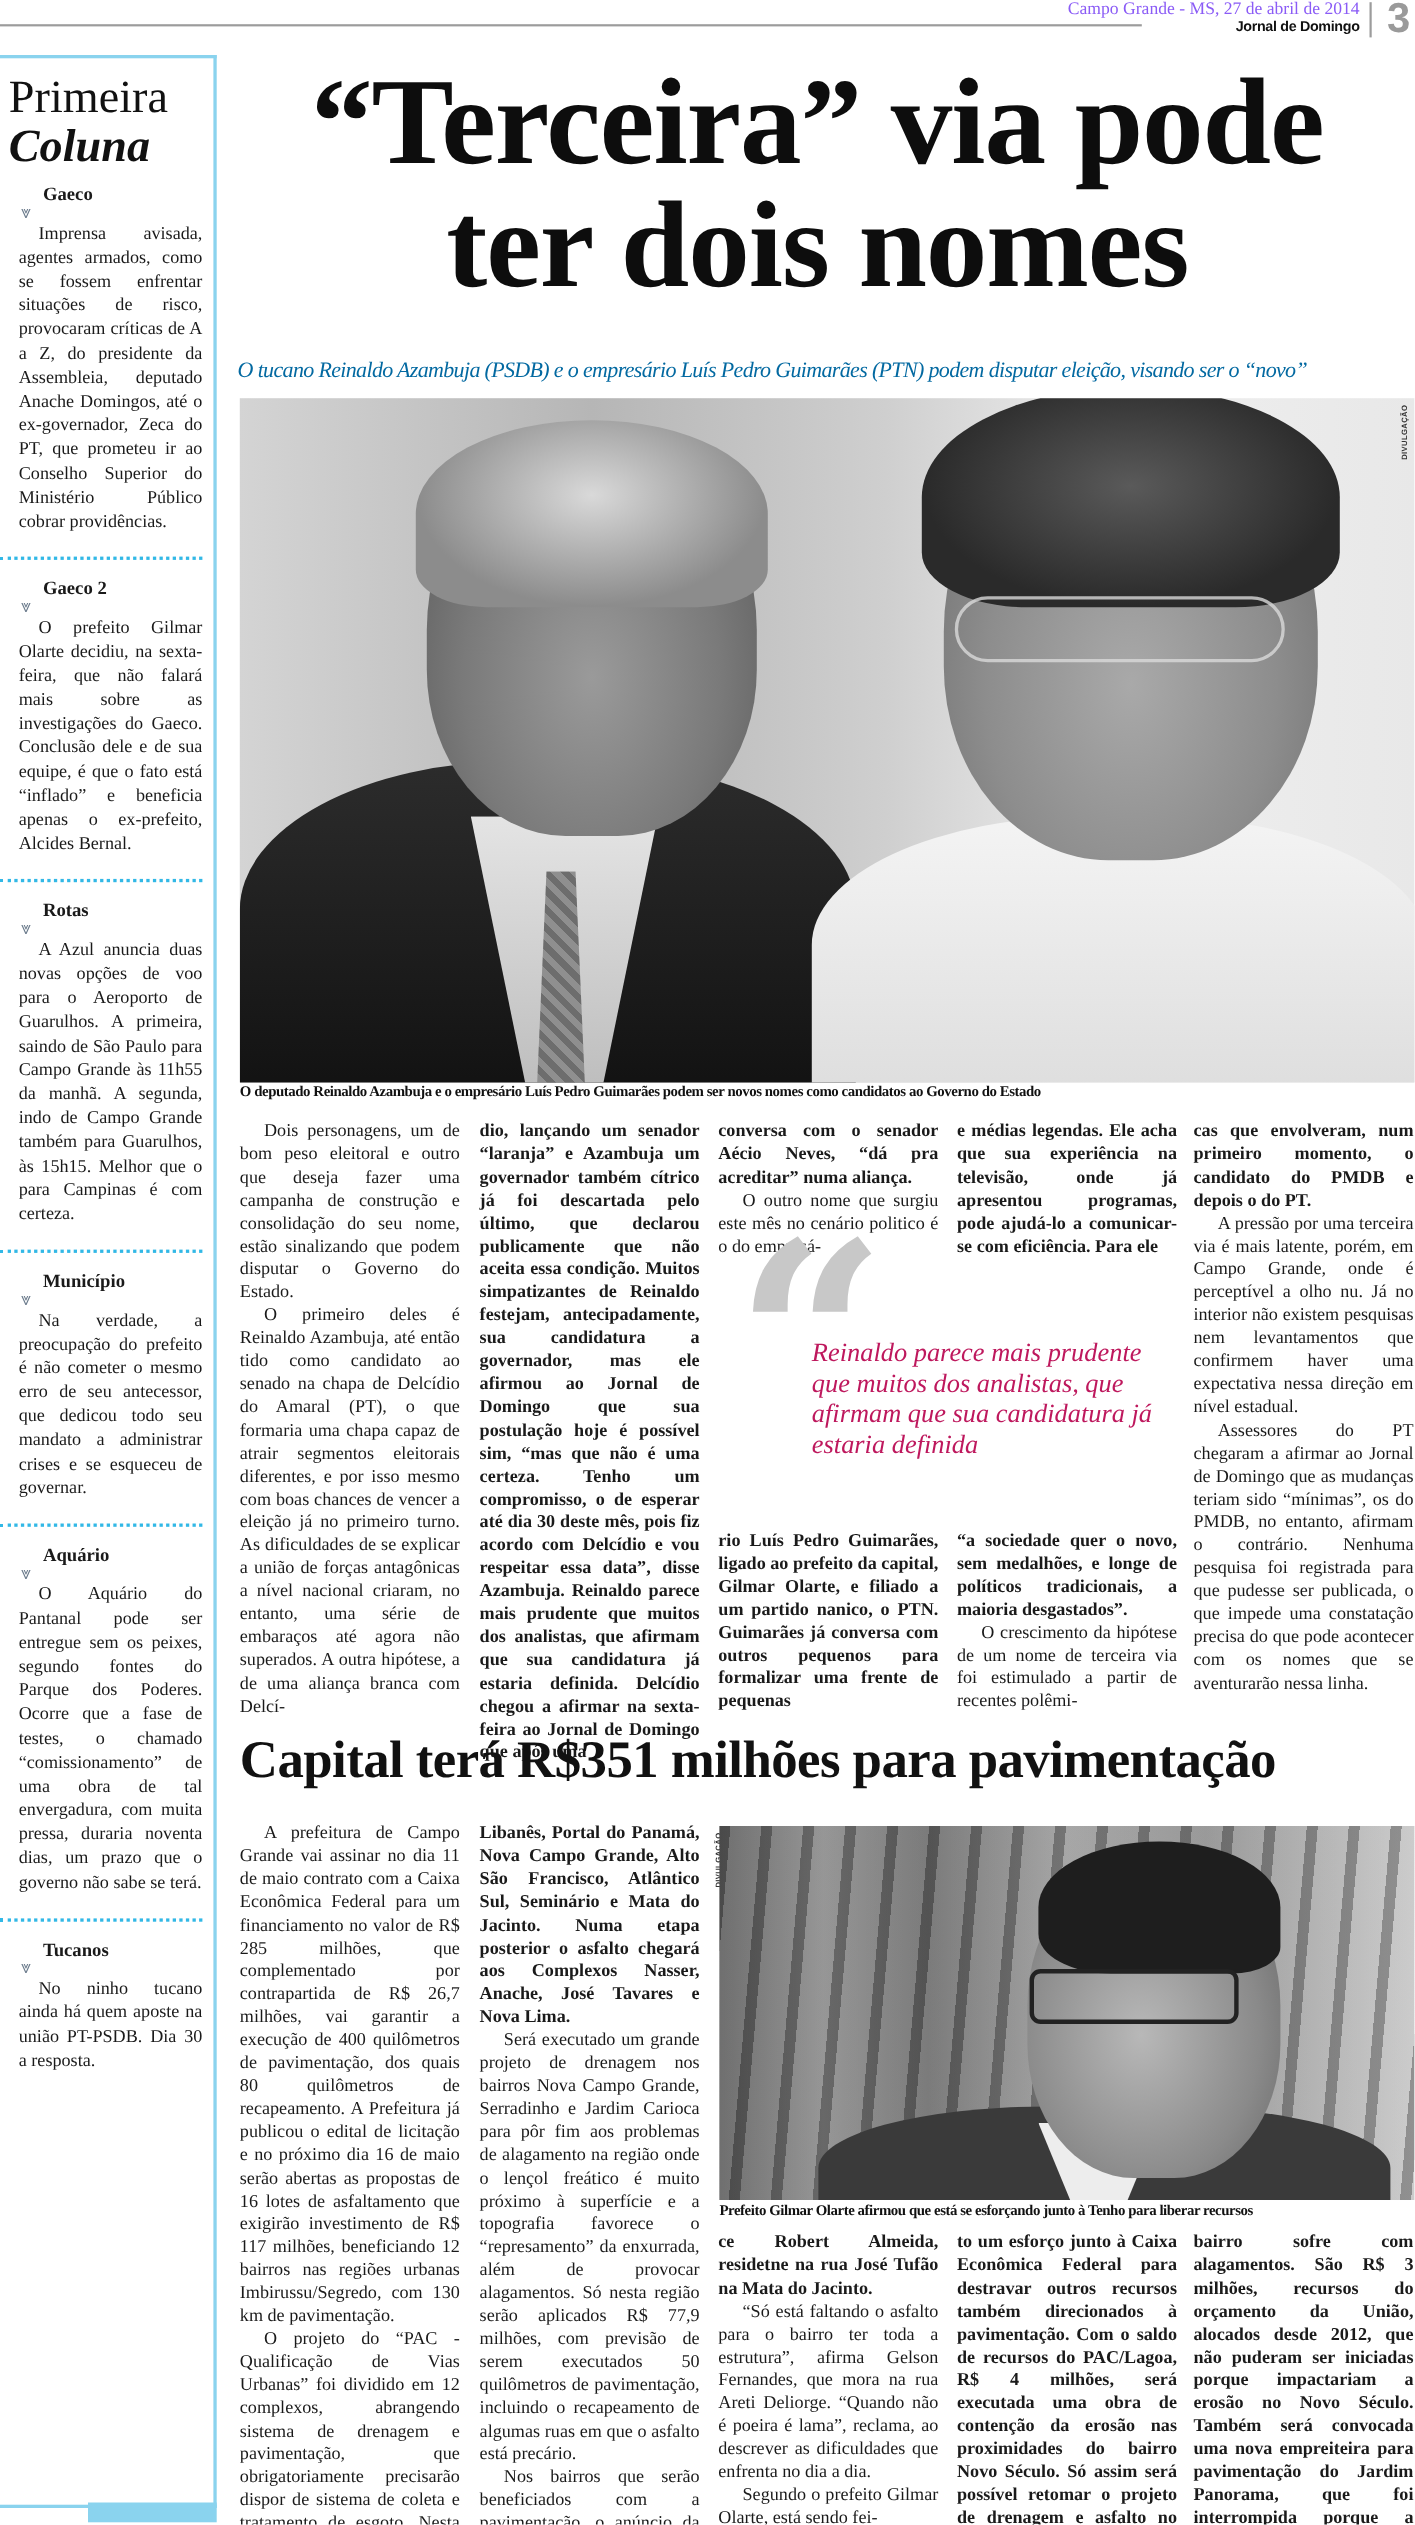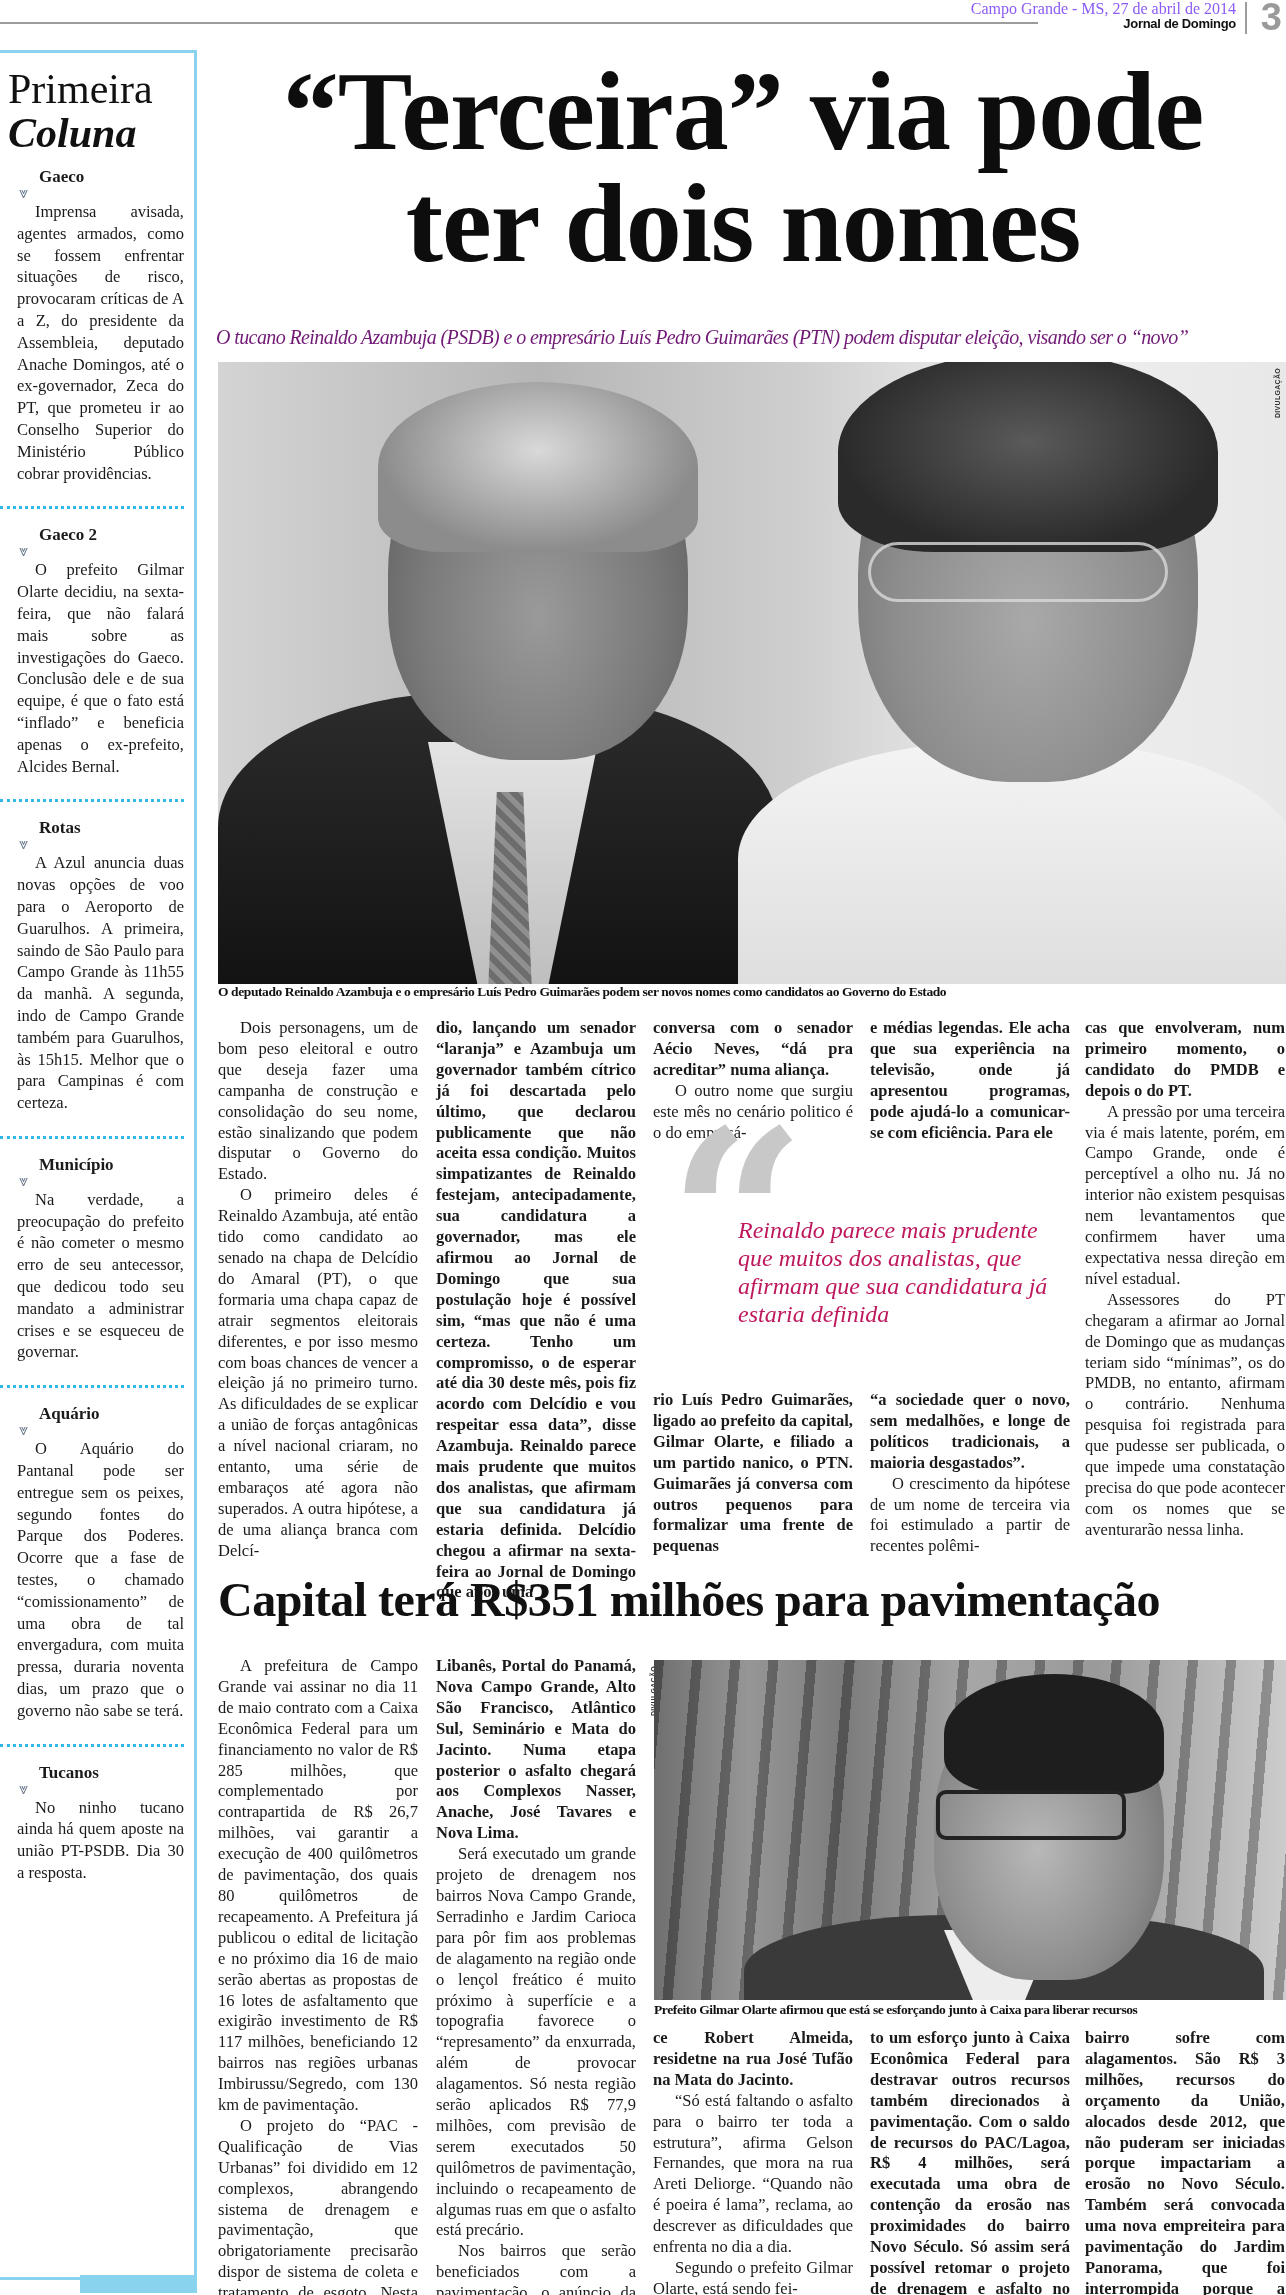--- a/index.html
+++ b/index.html
@@ -20,21 +20,21 @@
   .sb-title { padding: 14px 0 0 8px; font-size: 42px; line-height: 44px; color: #111; }
   .sb-title .line2 { font-style: italic; font-weight: bold; display: block; }
   .sb-item { padding: 0 10px 0 17px; }
   .sb-item h3 { font-size: 17px; font-weight: bold; padding-left: 22px; margin-top: 12px; }
   .sb-item .chev { display: block; width: 20px; height: 14px; margin-left: 2px; color: #6b7b8c; font-size: 16px; line-height: 12px; font-family: "DejaVu Sans", sans-serif; }
   .sb-item p { font-size: 16.5px; line-height: 21.8px; text-align: justify; text-indent: 18px; padding-left: 0; }
   .sb-sep { margin: 22px 10px 16px 0; border-top: 3px dotted #32b8e6; height: 0; }
 
   
   .headline { position: absolute; left: 200px; top: 55px; width: 1086px; text-align: center; font-size: 112px; line-height: 112px; font-weight: bold; color: #0d0d0d; letter-spacing: -1px; }
-  .deck { position: absolute; left: 216px; top: 326px; width: 1070px; font-size: 20px; font-style: italic; color: #701a75; white-space: nowrap; letter-spacing: -0.6px; }
+  .deck { position: absolute; left: 216px; top: 326px; width: 1070px; font-size: 20px; font-style: italic; color: #0369a1; white-space: nowrap; letter-spacing: -0.6px; }
 
   
   .photo-main { position: absolute; left: 218px; top: 362px; width: 1068px; height: 622px; overflow: hidden; background: linear-gradient(90deg,#d4d4d4 0%,#b6b6b6 30%,#cfcfcf 55%,#efefef 75%,#e8e8e8 100%); }
   .photo-main .person1 { position: absolute; left: 170px; top: 38px; width: 300px; height: 360px; border-radius: 48% 48% 42% 42%; background: radial-gradient(ellipse at 50% 60%, #9a9a9a 0%, #7a7a7a 55%, #565656 100%); }
   .photo-main .hair1 { position: absolute; left: 160px; top: 20px; width: 320px; height: 170px; border-radius: 50% 50% 20% 20%; background: radial-gradient(ellipse at 50% 40%, #d9d9d9 0%, #8c8c8c 70%); }
   .photo-main .suit1 { position: absolute; left: 0; top: 330px; width: 560px; height: 300px; border-radius: 45% 45% 0 0; background: linear-gradient(180deg,#2c2c2c,#121212); }
   .photo-main .shirt1 { position: absolute; left: 210px; top: 380px; width: 170px; height: 250px; background: linear-gradient(180deg,#e4e4e4,#bdbdbd); clip-path: polygon(0 0,100% 0,70% 100%,30% 100%); }
   .photo-main .tie1 { position: absolute; left: 270px; top: 430px; width: 44px; height: 200px; background: repeating-linear-gradient(45deg,#6d6d6d 0 6px,#8f8f8f 6px 12px); clip-path: polygon(20% 0,80% 0,100% 100%,0 100%); }
   .photo-main .person2 { position: absolute; left: 640px; top: 20px; width: 340px; height: 400px; border-radius: 48% 48% 44% 44%; background: radial-gradient(ellipse at 50% 60%, #a9a9a9 0%, #8d8d8d 55%, #6b6b6b 100%); }
   .photo-main .hair2 { position: absolute; left: 620px; top: -10px; width: 380px; height: 200px; border-radius: 50% 50% 25% 25%; background: radial-gradient(ellipse at 50% 45%, #5a5a5a 0%, #2a2a2a 70%); }
@@ -190,21 +190,21 @@
 
 <div class="credit-v" style="left:650px; top:1716px;">DIVULGAÇÃO</div>
 <div class="photo2">
   <div class="trees"></div>
   <div class="suit"></div>
   <div class="collar"></div>
   <div class="head"></div>
   <div class="hair"></div>
   <div class="glasses"></div>
 </div>
-<div class="caption" style="left:654px; top:2002px;">Prefeito Gilmar Olarte afirmou que está se esforçando junto à Caixa para liberar recursos</div>
+<div class="caption" style="left:654px; top:2002px;">Prefeito Gilmar Olarte afirmou que está se esforçando junto à Tenho para liberar recursos</div>
 
 <div class="col" style="left:653px; top:2028px; width:200px;">
   <p class="noindent">ce Robert Almeida, residetne na rua José Tufão na Mata do Jacinto.</p>
   <p>“Só está faltando o asfalto para o bairro ter toda a estrutura”, afirma Gelson Fernandes, que mora na rua Areti Deliorge. “Quando não é poeira é lama”, reclama, ao descrever as dificuldades que enfrenta no dia a dia.</p>
   <p>Segundo o prefeito Gilmar Olarte, está sendo fei-</p>
 </div>
 <div class="col" style="left:870px; top:2028px; width:200px;">
   <p class="noindent">to um esforço junto à Caixa Econômica Federal para destravar outros recursos também direcionados à pavimentação. Com o saldo de recursos do PAC/Lagoa, R$ 4 milhões, será executada uma obra de contenção da erosão nas proximidades do bairro Novo Século. Só assim será possível retomar o projeto de drenagem e asfalto no Cidade Morena, onde parte do</p>
 </div>
 <div class="col" style="left:1085px; top:2028px; width:200px;">

